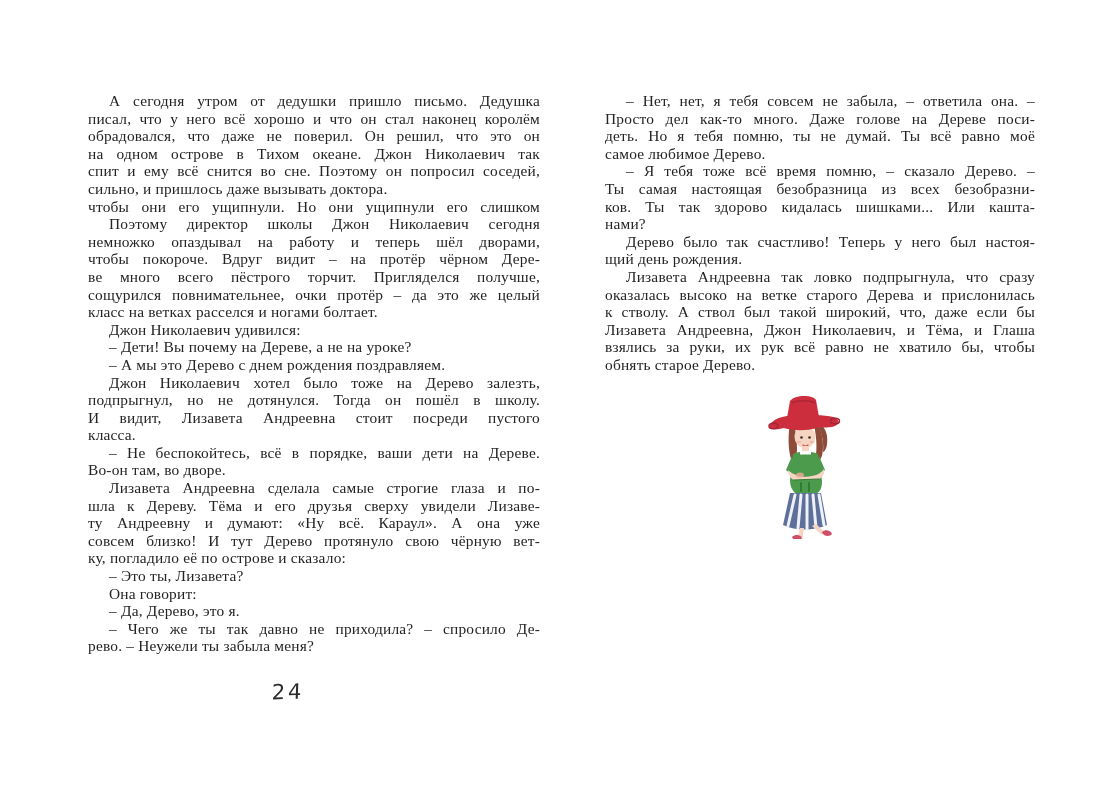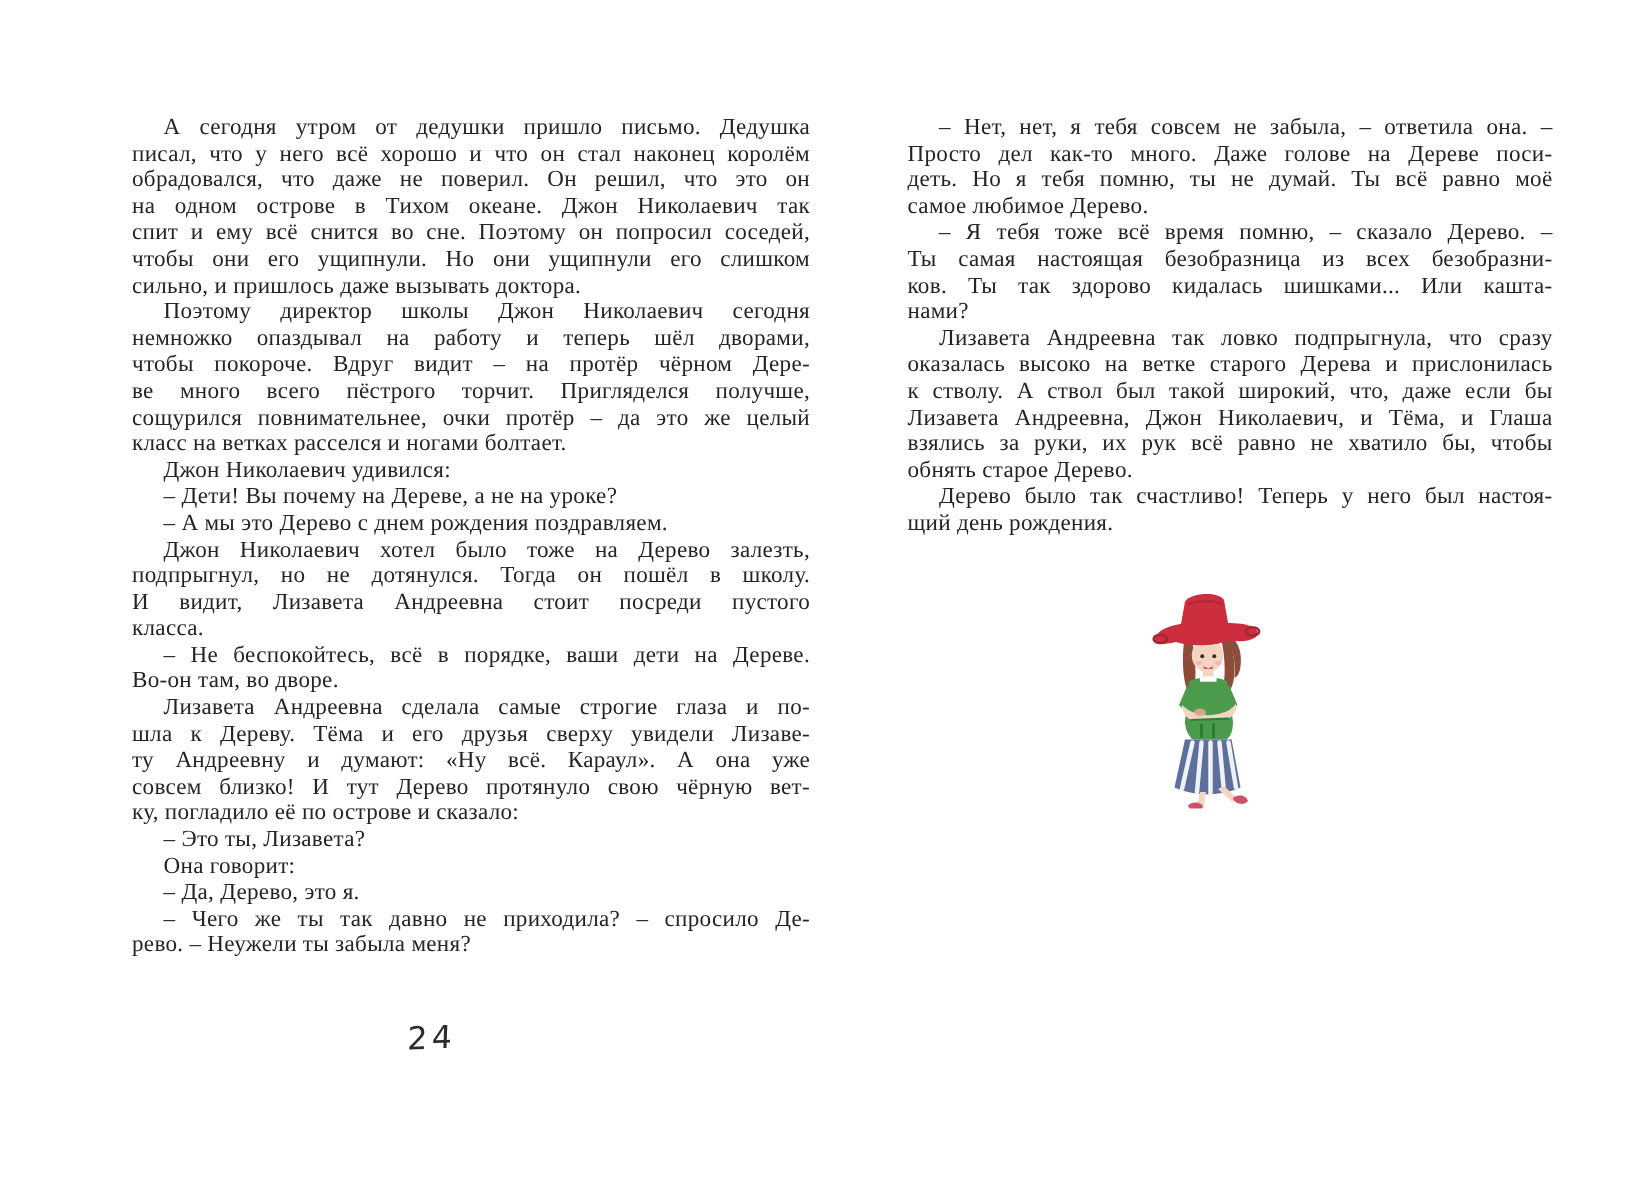--- a/index.html
+++ b/index.html
@@ -8,21 +8,21 @@
     position: relative;
     width: 1100px;
     height: 793px;
     background: #ffffff;
     overflow: hidden;
     font-family: "Liberation Serif", "DejaVu Serif", serif;
     color: #242424;
   }
   .page {
     position: absolute;
-    top: 76px;
+    top: 92px;
     font-size: 15.4px;
     line-height: 17.6px;
     letter-spacing: 0.2px;
   }
   .page-left  { left: 88px;  width: 452px; }
   .page-right { left: 605px; width: 430px; }
   .para { margin: 0; padding: 0; }
   .line { white-space: normal; }
   .line.fill {
     text-align: justify;
@@ -55,22 +55,22 @@
 
 <div class="spread">
 
   <div class="page page-left" id="left-page">
       <div class="para">
         <div class="line fill indent">А сегодня утром от дедушки пришло письмо. Дедушка</div>
         <div class="line fill">писал, что у него всё хорошо и что он стал наконец королём</div>
         <div class="line fill">обрадовался, что даже не поверил. Он решил, что это он</div>
         <div class="line fill">на одном острове в Тихом океане. Джон Николаевич так</div>
         <div class="line fill">спит и ему всё снится во сне. Поэтому он попросил соседей,</div>
+        <div class="line">сильно, и пришлось даже вызывать доктора.</div>
         <div class="line fill">чтобы они его ущипнули. Но они ущипнули его слишком</div>
-        <div class="line">сильно, и пришлось даже вызывать доктора.</div>
       </div>
       <div class="para">
         <div class="line fill indent">Поэтому директор школы Джон Николаевич сегодня</div>
         <div class="line fill">немножко опаздывал на работу и теперь шёл дворами,</div>
         <div class="line fill">чтобы покороче. Вдруг видит – на протёр чёрном Дере-</div>
         <div class="line fill">ве много всего пёстрого торчит. Пригляделся получше,</div>
         <div class="line fill">сощурился повнимательнее, очки протёр – да это же целый</div>
         <div class="line">класс на ветках расселся и ногами болтает.</div>
       </div>
       <div class="para">
@@ -121,30 +121,30 @@
         <div class="line fill">деть. Но я тебя помню, ты не думай. Ты всё равно моё</div>
         <div class="line">самое любимое Дерево.</div>
       </div>
       <div class="para">
         <div class="line fill indent">– Я тебя тоже всё время помню, – сказало Дерево. –</div>
         <div class="line fill">Ты самая настоящая безобразница из всех безобразни-</div>
         <div class="line fill">ков. Ты так здорово кидалась шишками... Или кашта-</div>
         <div class="line">нами?</div>
       </div>
       <div class="para">
+        <div class="line fill indent">Дерево было так счастливо! Теперь у него был настоя-</div>
+        <div class="line">щий день рождения.</div>
+      </div>
+      <div class="para">
         <div class="line fill indent">Лизавета Андреевна так ловко подпрыгнула, что сразу</div>
         <div class="line fill">оказалась высоко на ветке старого Дерева и прислонилась</div>
         <div class="line fill">к стволу. А ствол был такой широкий, что, даже если бы</div>
         <div class="line fill">Лизавета Андреевна, Джон Николаевич, и Тёма, и Глаша</div>
         <div class="line fill">взялись за руки, их рук всё равно не хватило бы, чтобы</div>
         <div class="line">обнять старое Дерево.</div>
-      </div>
-      <div class="para">
-        <div class="line fill indent">Дерево было так счастливо! Теперь у него был настоя-</div>
-        <div class="line">щий день рождения.</div>
       </div>
     </div>
 
   <div class="page-number">24</div>
 
   <svg class="illustration" viewBox="0 0 88 148" xmlns="http://www.w3.org/2000/svg">
 
     <g>
       <path d="M28,32 C26,44 26,58 29,68 C32,70 35,68 35,58 C35,46 33,37 32,32 Z" fill="#8d4b3a"></path>
       <path d="M51,30 C54,42 56,56 53,70 C57,72 61,68 61,55 C61,43 57,33 54,30 Z" fill="#8d4b3a"></path>

